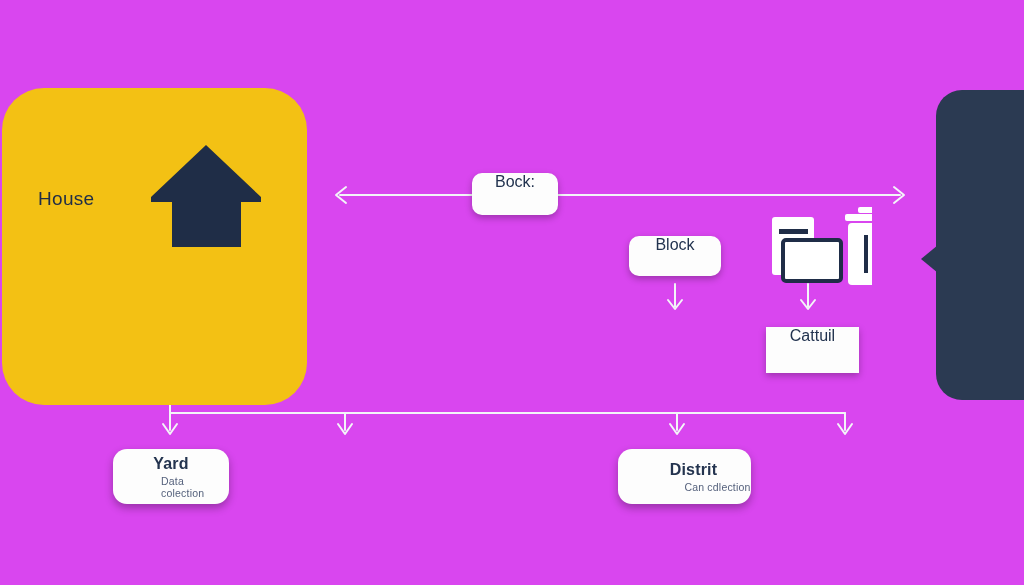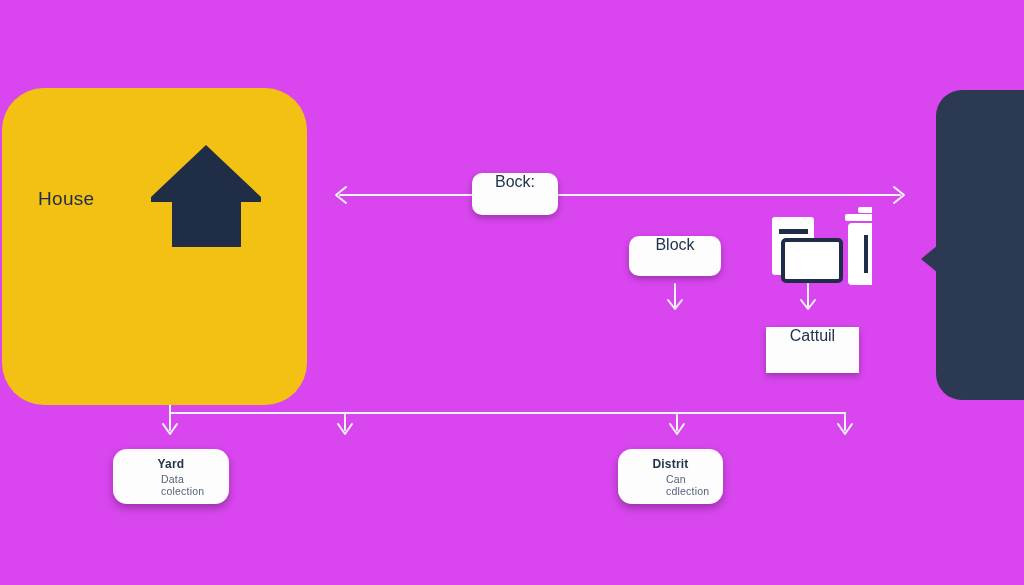--- a/index.html
+++ b/index.html
@@ -37,25 +37,25 @@
     color:#22334f;box-shadow:0 3px 7px rgba(0,0,0,.28);
   }
   .node-bock{left:472px;top:173px;width:86px;height:42px;font-size:16px;font-weight:500;}
   .node-block{left:629px;top:236px;width:92px;height:40px;font-size:16px;font-weight:500;}
   .node-cattul{left:766px;top:327px;width:93px;height:46px;font-size:16px;font-weight:500;border-radius:0;}
   .leaf{
     position:absolute;background:#fdfdfd;border-radius:14px;
     display:flex;flex-direction:column;align-items:center;justify-content:center;
     box-shadow:0 4px 8px rgba(0,0,0,.3);gap:2px;
   }
-  .leaf-title{font-size:12px;font-weight:600;color:#24344f;letter-spacing:.2px;}
+  .leaf-title{font-size:16px;font-weight:600;color:#24344f;letter-spacing:.2px;}
   .leaf-sub{font-size:10.5px;color:#55617c;letter-spacing:.2px;margin-left:48px;}
   .leaf-yard{left:113px;top:449px;width:116px;height:55px;}
   .leaf-teritory{left:289px;top:449px;width:114px;height:55px;}
-  .leaf-distrit{left:618px;top:449px;width:105px;height:55px;}
+  .leaf-distrit{left:618px;top:449px;width:115px;height:55px;padding-left:18px;}
   .leaf-region{left:789px;top:446px;width:115px;height:55px;}
   .docs-icon{position:absolute;left:770px;top:207px;}
 </style>
 </head>
 <body>
 
 <div class="stage">
 
   <div class="side-panel"></div>
   <div class="side-panel-tail"></div>

